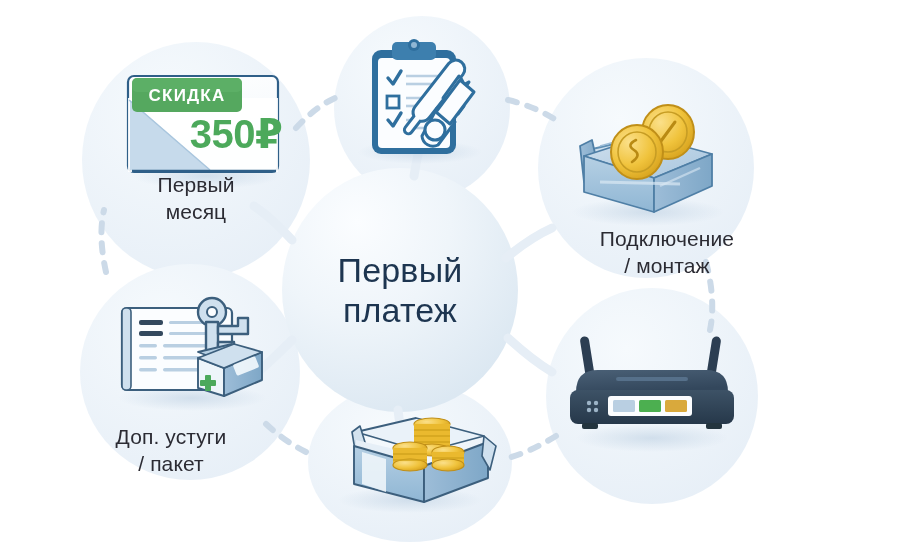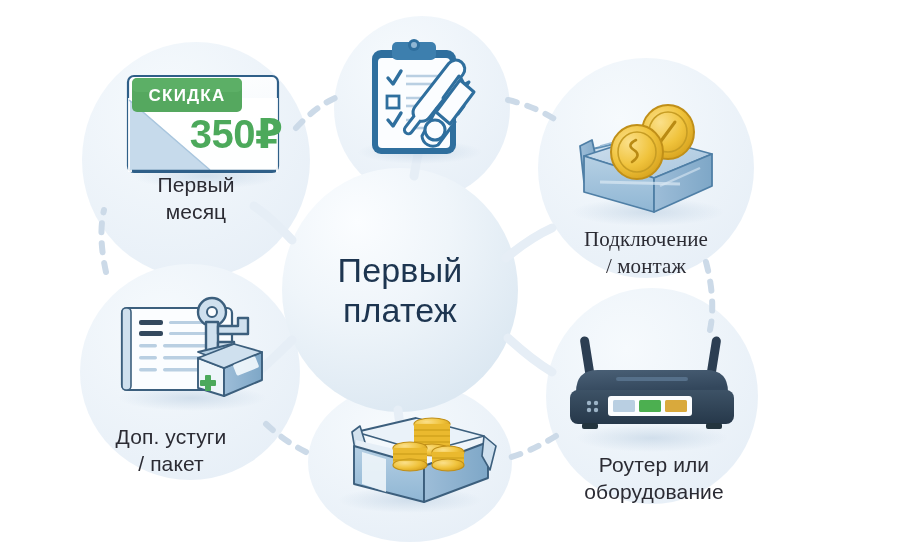--- a/index.html
+++ b/index.html
@@ -317,28 +317,24 @@
   <div id="center-node">
     <div id="center-label">Первый
 платеж</div>
   </div>
 
   <div class="node" style="left:116px; top:172px; width:160px;">
     <div class="node-label">Первый
 месяц</div>
   </div>
 
-  <div class="node" style="left:546px; top:226px; width:200px;font-family:Liberation Serif, serif;">
+  <div class="node" style="left:567px; top:226px; width:200px;">
     <div class="node-label">Подключение
 / монтаж</div>
   </div>
 
-  <div class="node" style="left:546px; top:452px; width:216px;">
-    <div class="node-label">Роутер или
-оборудование</div>
-  </div>
 
   <div class="node" style="left:80px; top:424px; width:182px;">
     <div class="node-label">Доп. устуги
 / пакет</div>
   </div>
 
 </div>
 
 </body></html>

